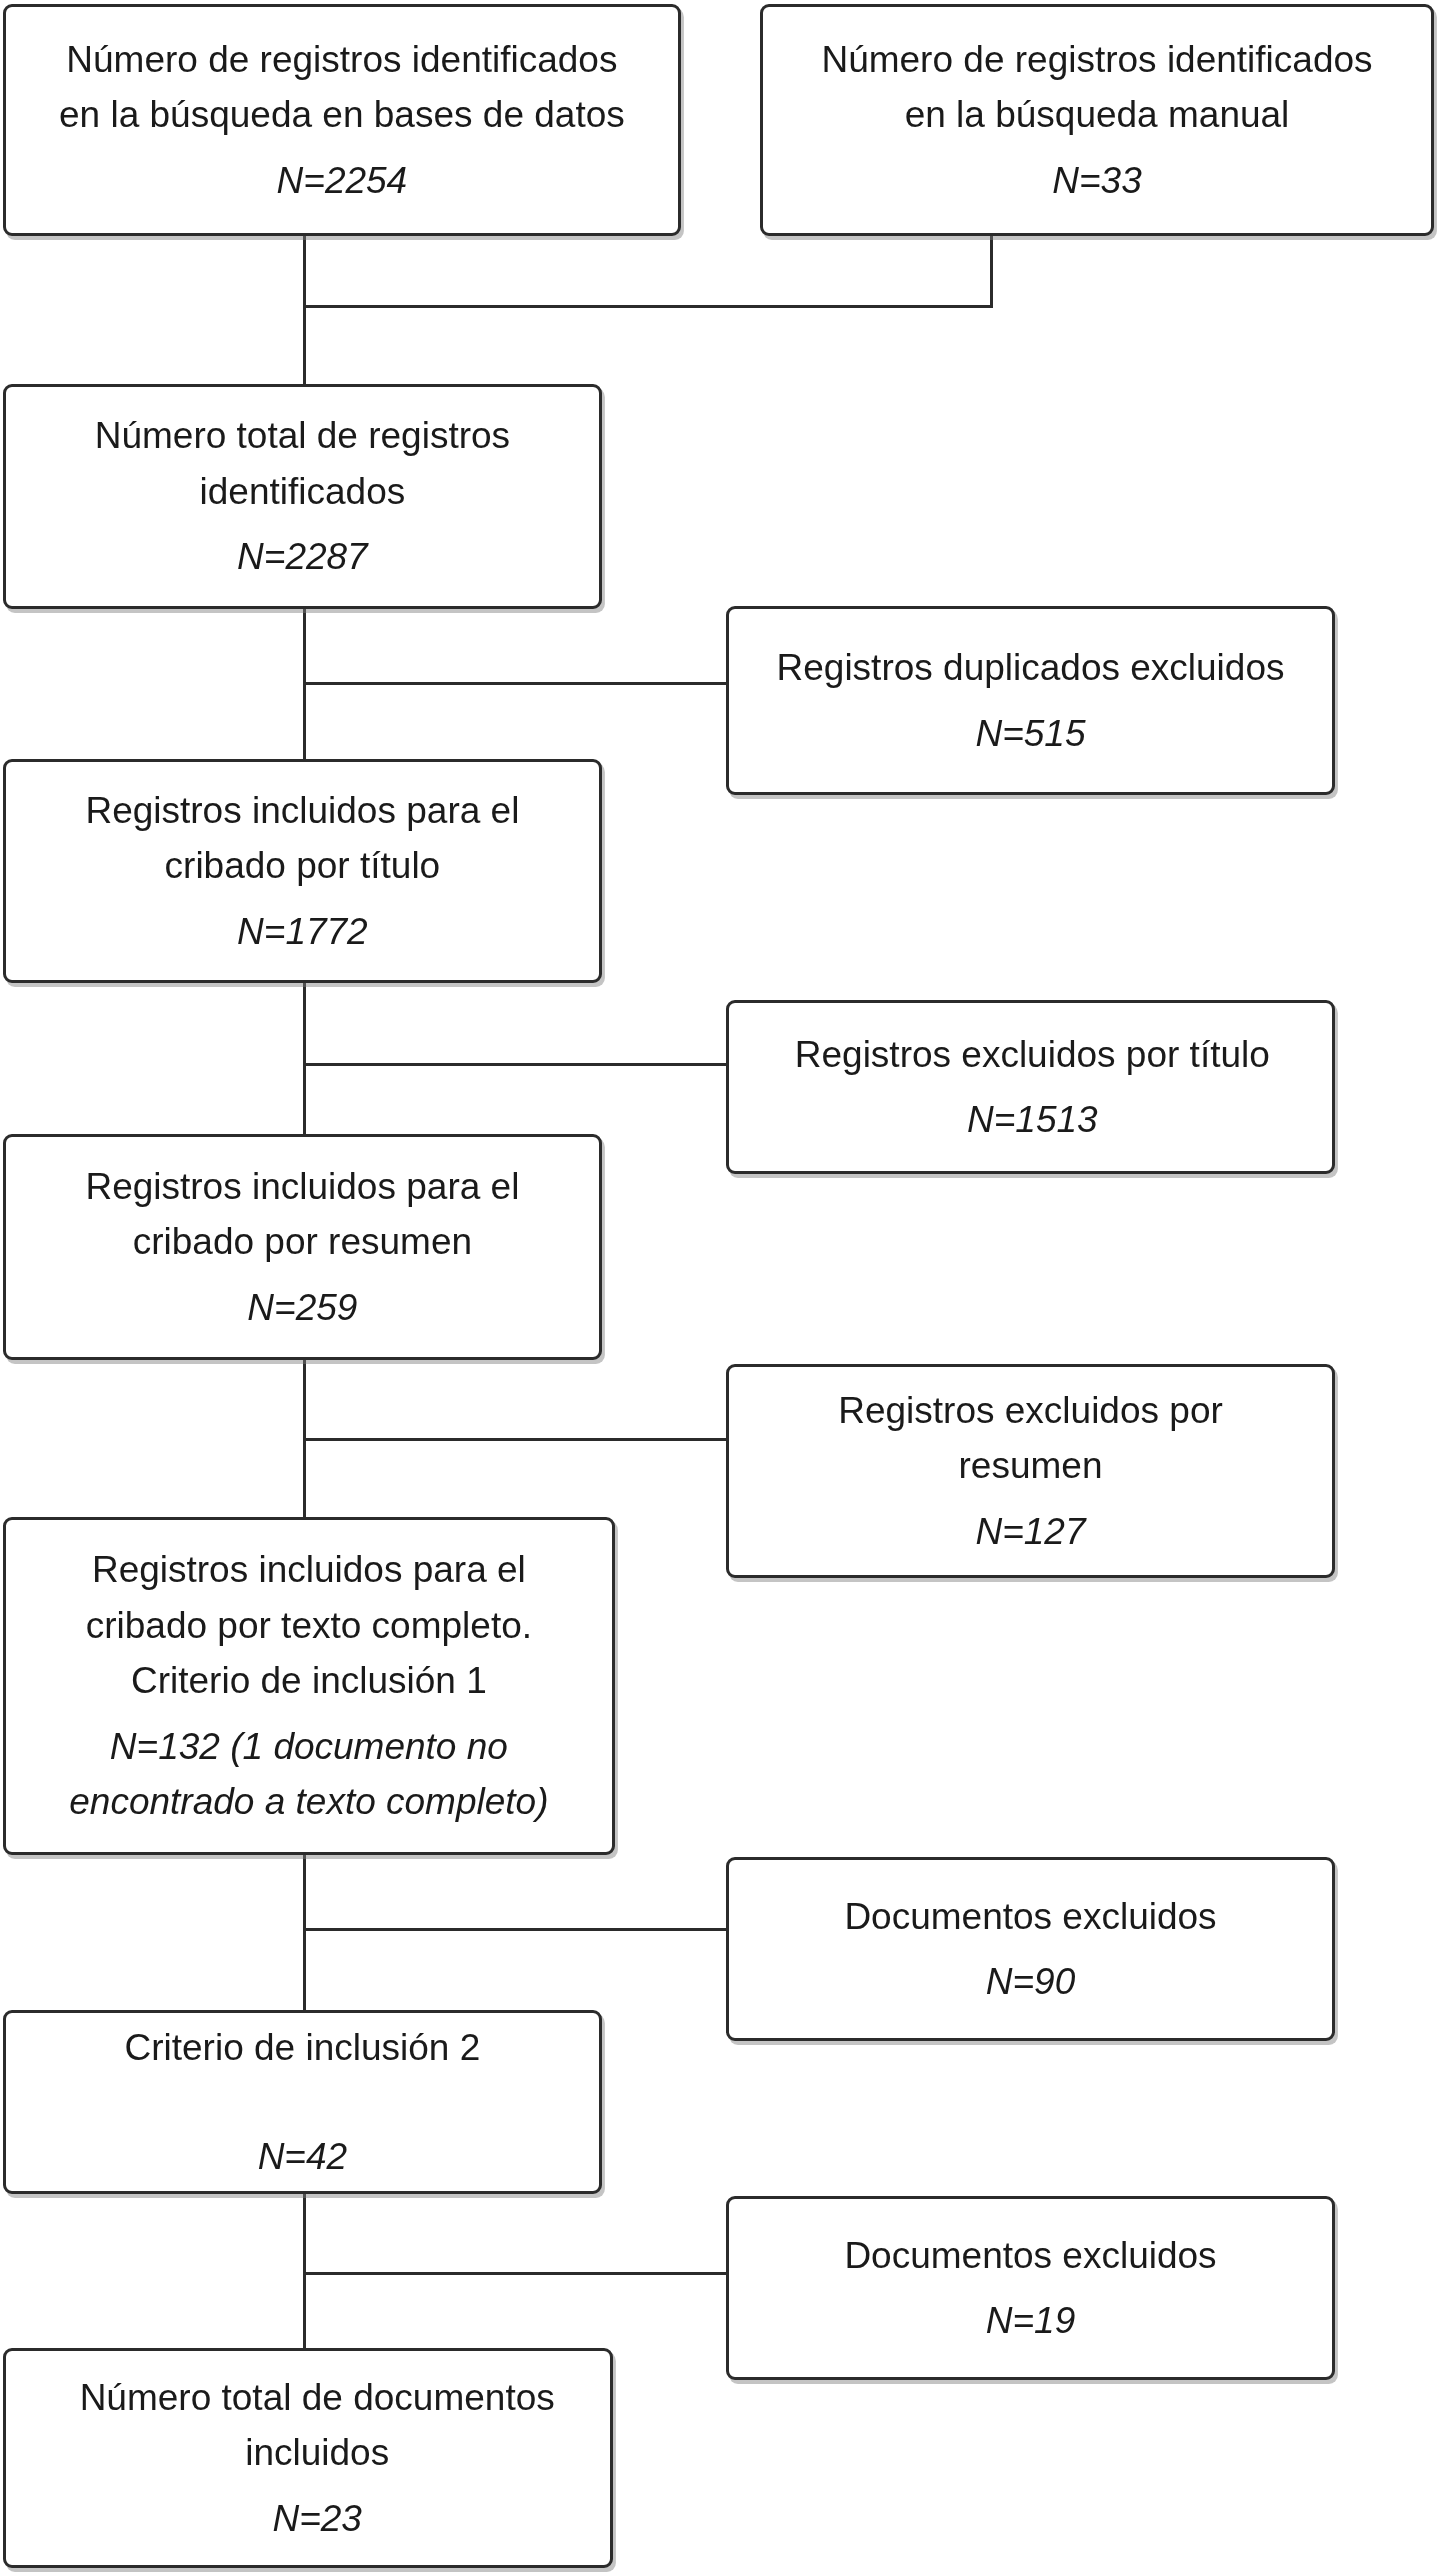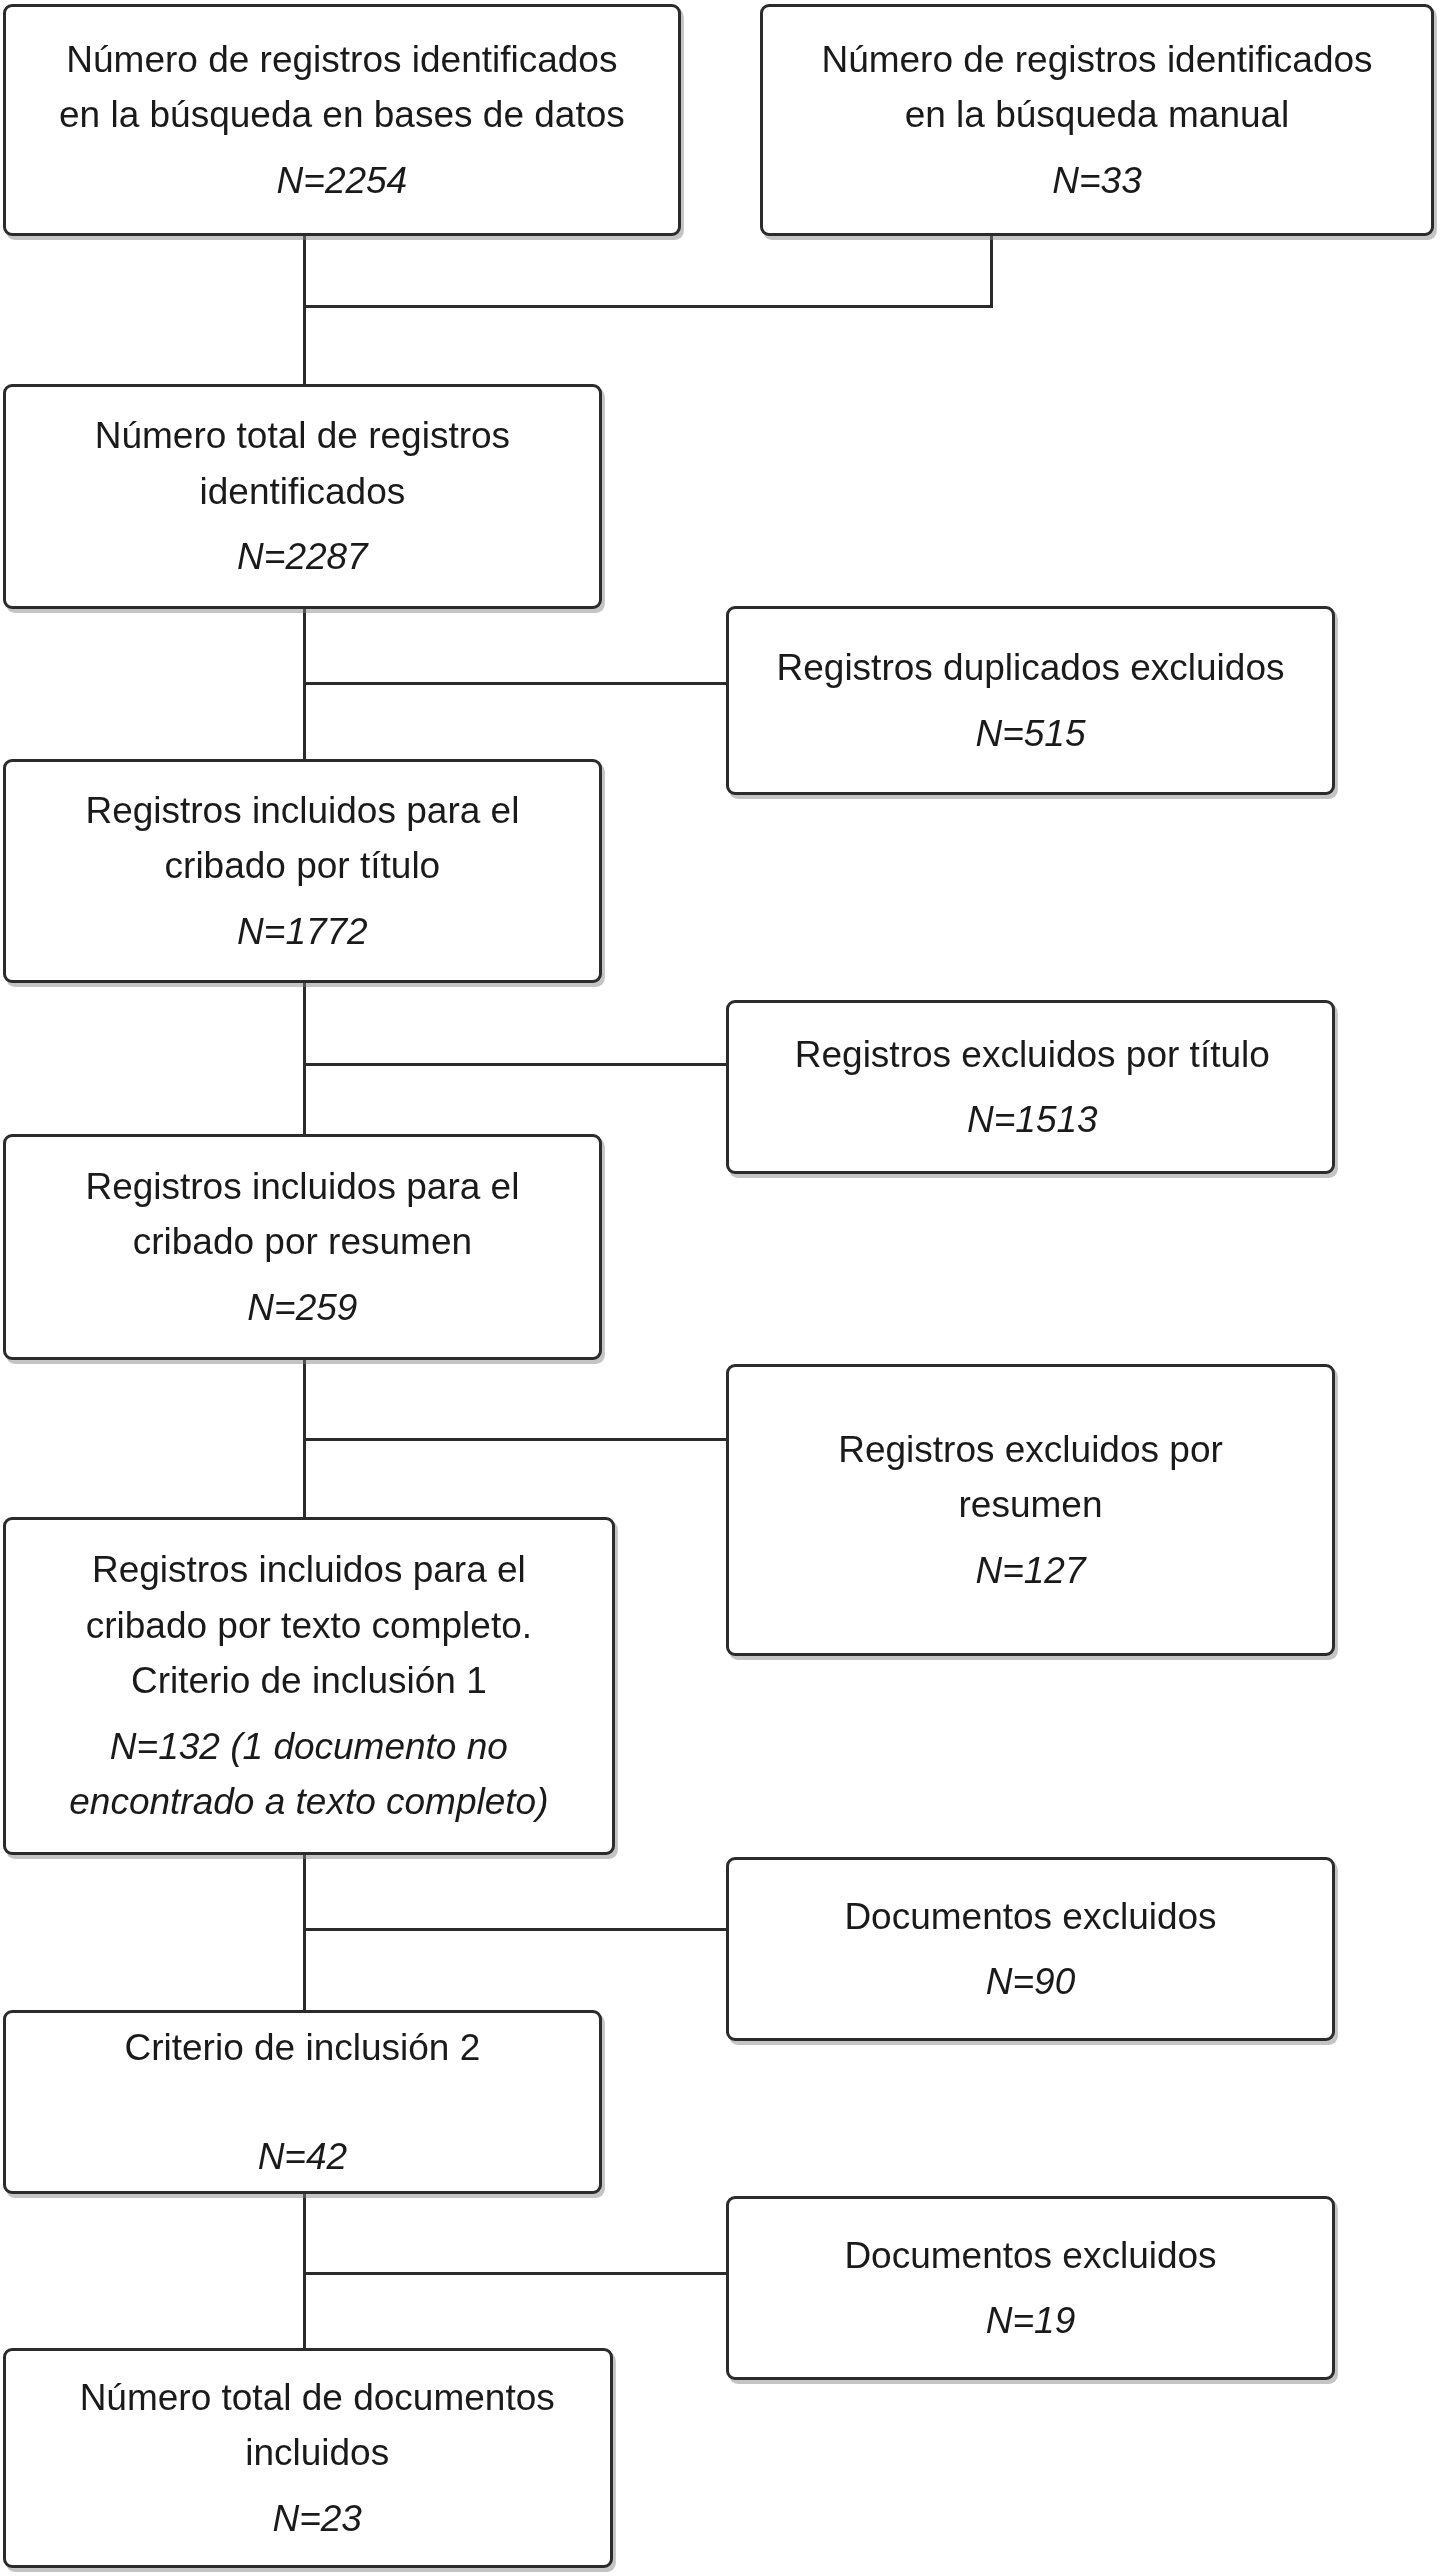--- a/index.html
+++ b/index.html
@@ -46,21 +46,21 @@
   .h{height:2.9px;}
 
   
   .b0  {left:2.9px;   top:3.9px;    width:678px; height:232px;}
   .b1  {left:760px; top:3.9px;    width:674px; height:232px;}
   .b2  {left:2.9px;   top:384px;  width:599px; height:225px;}
   .b3  {left:726px; top:606px;  width:609px; height:189px;}
   .b4  {left:2.9px;   top:759px;  width:599px; height:224px;}
   .b5  {left:726px; top:1000px; width:609px; height:174px;padding-left:21px;}
   .b6  {left:2.9px;   top:1134px; width:599px; height:226px;}
-  .b7  {left:726px; top:1364px; width:609px; height:292px;}
+  .b7  {left:726px; top:1364px; width:609px; height:214px;}
   .b8  {left:2.9px;   top:1517px; width:612px; height:338px;}
   .b9  {left:726px; top:1857px; width:609px; height:184px;}
   .b10 {left:2.9px;   top:2010px; width:599px; height:184px;gap:44px;}
   .b11 {left:726px; top:2196px; width:609px; height:184px;}
   .b12 {left:2.9px;   top:2348px; width:610px; height:220px;padding-left:36px;}
 
   
   .c-db-down       {left:303px;  top:234px;  height:152px;}
   .c-merge-h       {left:303px;  top:305px;  width:690px;}
   .c-manual-down   {left:990px; top:234px;  height:74px;}

